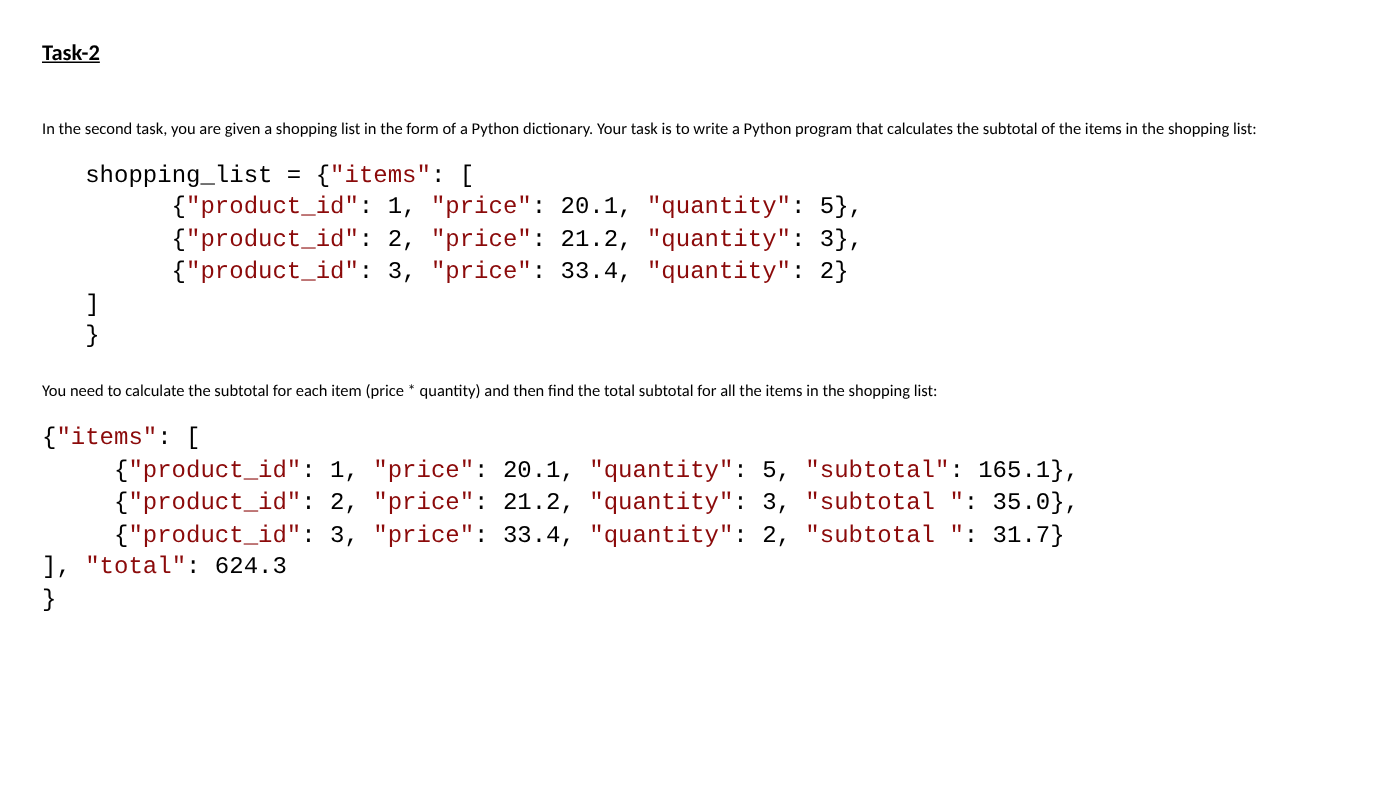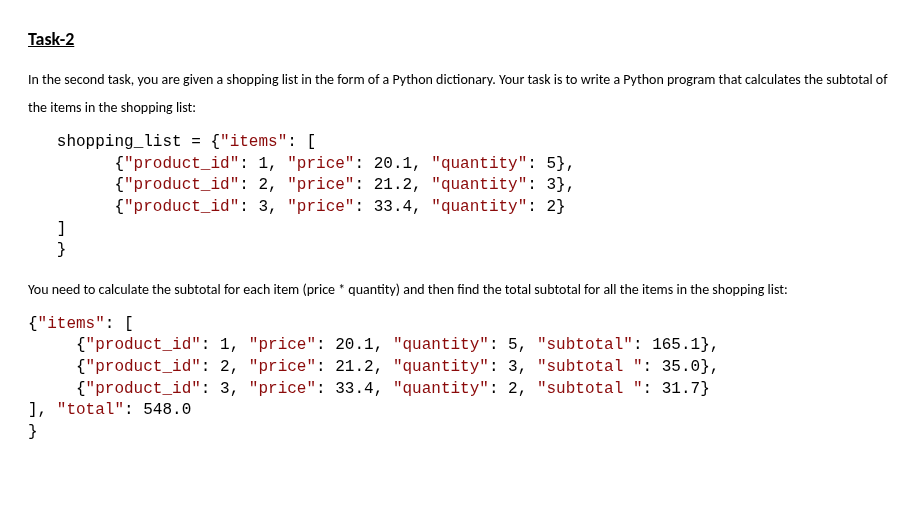--- a/index.html
+++ b/index.html
@@ -12,25 +12,25 @@
       background: #ffffff;
       padding: 22px 28px;
       color: #000000;
       width: 922px;
       font-size: 17px;
       line-height: 1.9;
     }
     .task-heading {
       font-weight: bold;
       text-decoration: underline;
-      font-size: 18px;
-      margin-bottom: 10px;
+      font-size: 15px;
+      margin-bottom: 24px;
     }
     .prose {
-      font-size: 14px;
+      font-size: 11px;
       line-height: 2;
       margin-bottom: 10px;
     }
     .code-block {
       font-family: Consolas, "Courier New", monospace;
       font-size: 16px;
       line-height: 1.35;
       white-space: pre;
       color: #000000;
       margin: 6px 0 14px 0;
@@ -50,14 +50,14 @@
          {<span class="str">"product_id"</span>: <span>3</span>, <span class="str">"price"</span>: <span>33.4</span>, <span class="str">"quantity"</span>: <span>2</span>}
    ]
    }</div>
 
 <div class="prose">You need to calculate the subtotal for each item (price * quantity) and then find the total subtotal for all the items in the shopping list:</div>
 
 <div class="code-block">{<span class="str">"items"</span>: [
      {<span class="str">"product_id"</span>: <span>1</span>, <span class="str">"price"</span>: <span>20.1</span>, <span class="str">"quantity"</span>: <span>5</span>, <span class="str">"subtotal"</span>: <span>165.1</span>},
      {<span class="str">"product_id"</span>: <span>2</span>, <span class="str">"price"</span>: <span>21.2</span>, <span class="str">"quantity"</span>: <span>3</span>, <span class="str">"subtotal "</span>: <span>35.0</span>},
      {<span class="str">"product_id"</span>: <span>3</span>, <span class="str">"price"</span>: <span>33.4</span>, <span class="str">"quantity"</span>: <span>2</span>, <span class="str">"subtotal "</span>: <span>31.7</span>}
-], <span class="str">"total"</span>: <span>548.0</span>
+], <span class="str">"total"</span>: <span>624.3</span>
 }</div>
 
 </body></html>

